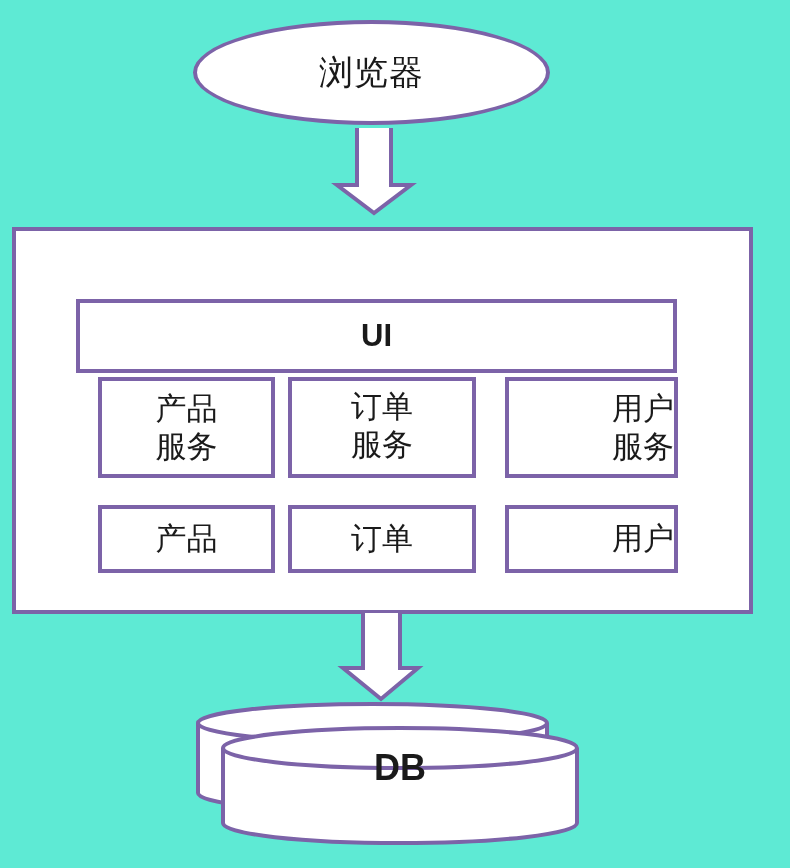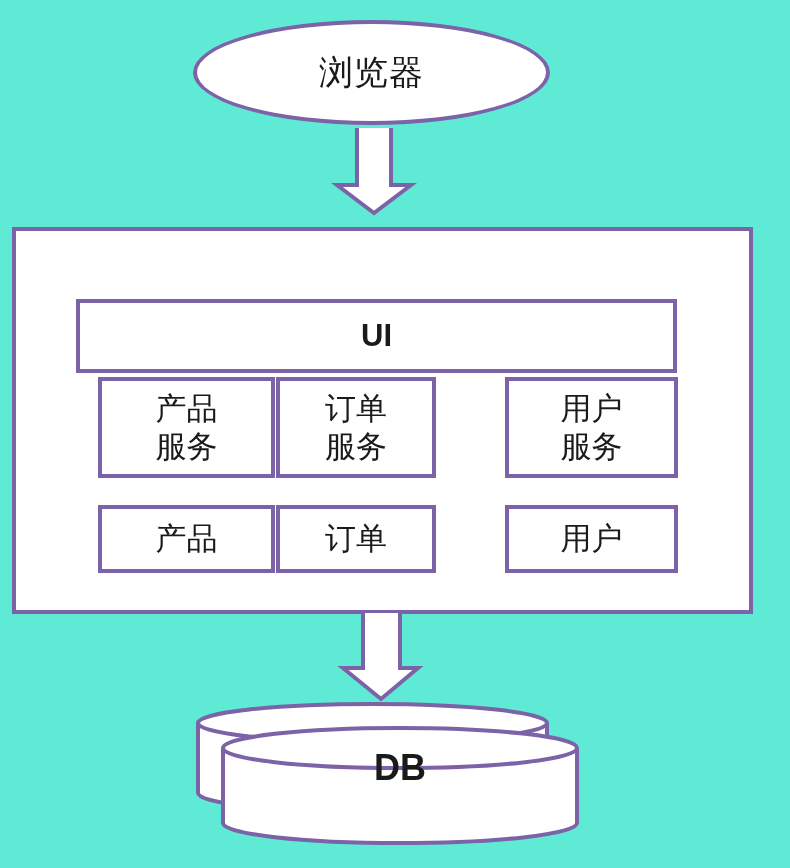--- a/index.html
+++ b/index.html
@@ -37,22 +37,22 @@
   .ui-box {
     left: 76px; top: 268px;
     width: 601px; height: 74px;
     font-size: 31px;
     font-weight: bold;
     margin-top: 31px;
   }
   .svc { top: 377px; height: 101px; font-size: 31px; line-height: 38px; text-align: center; white-space: pre-line; }
   .mod { top: 505px; height: 68px; font-size: 31px; text-align: center; }
   .col1 { left: 76px;  width: 177px; margin-left: 22px; }
-  .col2 { left: 276px; width: 160px; }
-  .col3 { left: 505px; width: 173px; }
+  .col2 { left: 288px; width: 188px; font-family: Liberation Mono, monospace; }
+  .col3 { left: 505px; width: 173px; justify-content: flex-end; }
   .arrow-svg, .db-svg { position: absolute; }
   .stroke-shape {
     fill: #ffffff;
     stroke: var(--stroke);
     stroke-width: 4px;
     stroke-linejoin: miter;
   }
   .db-label {
     position: absolute;
     left: 300px; top: 747px;

